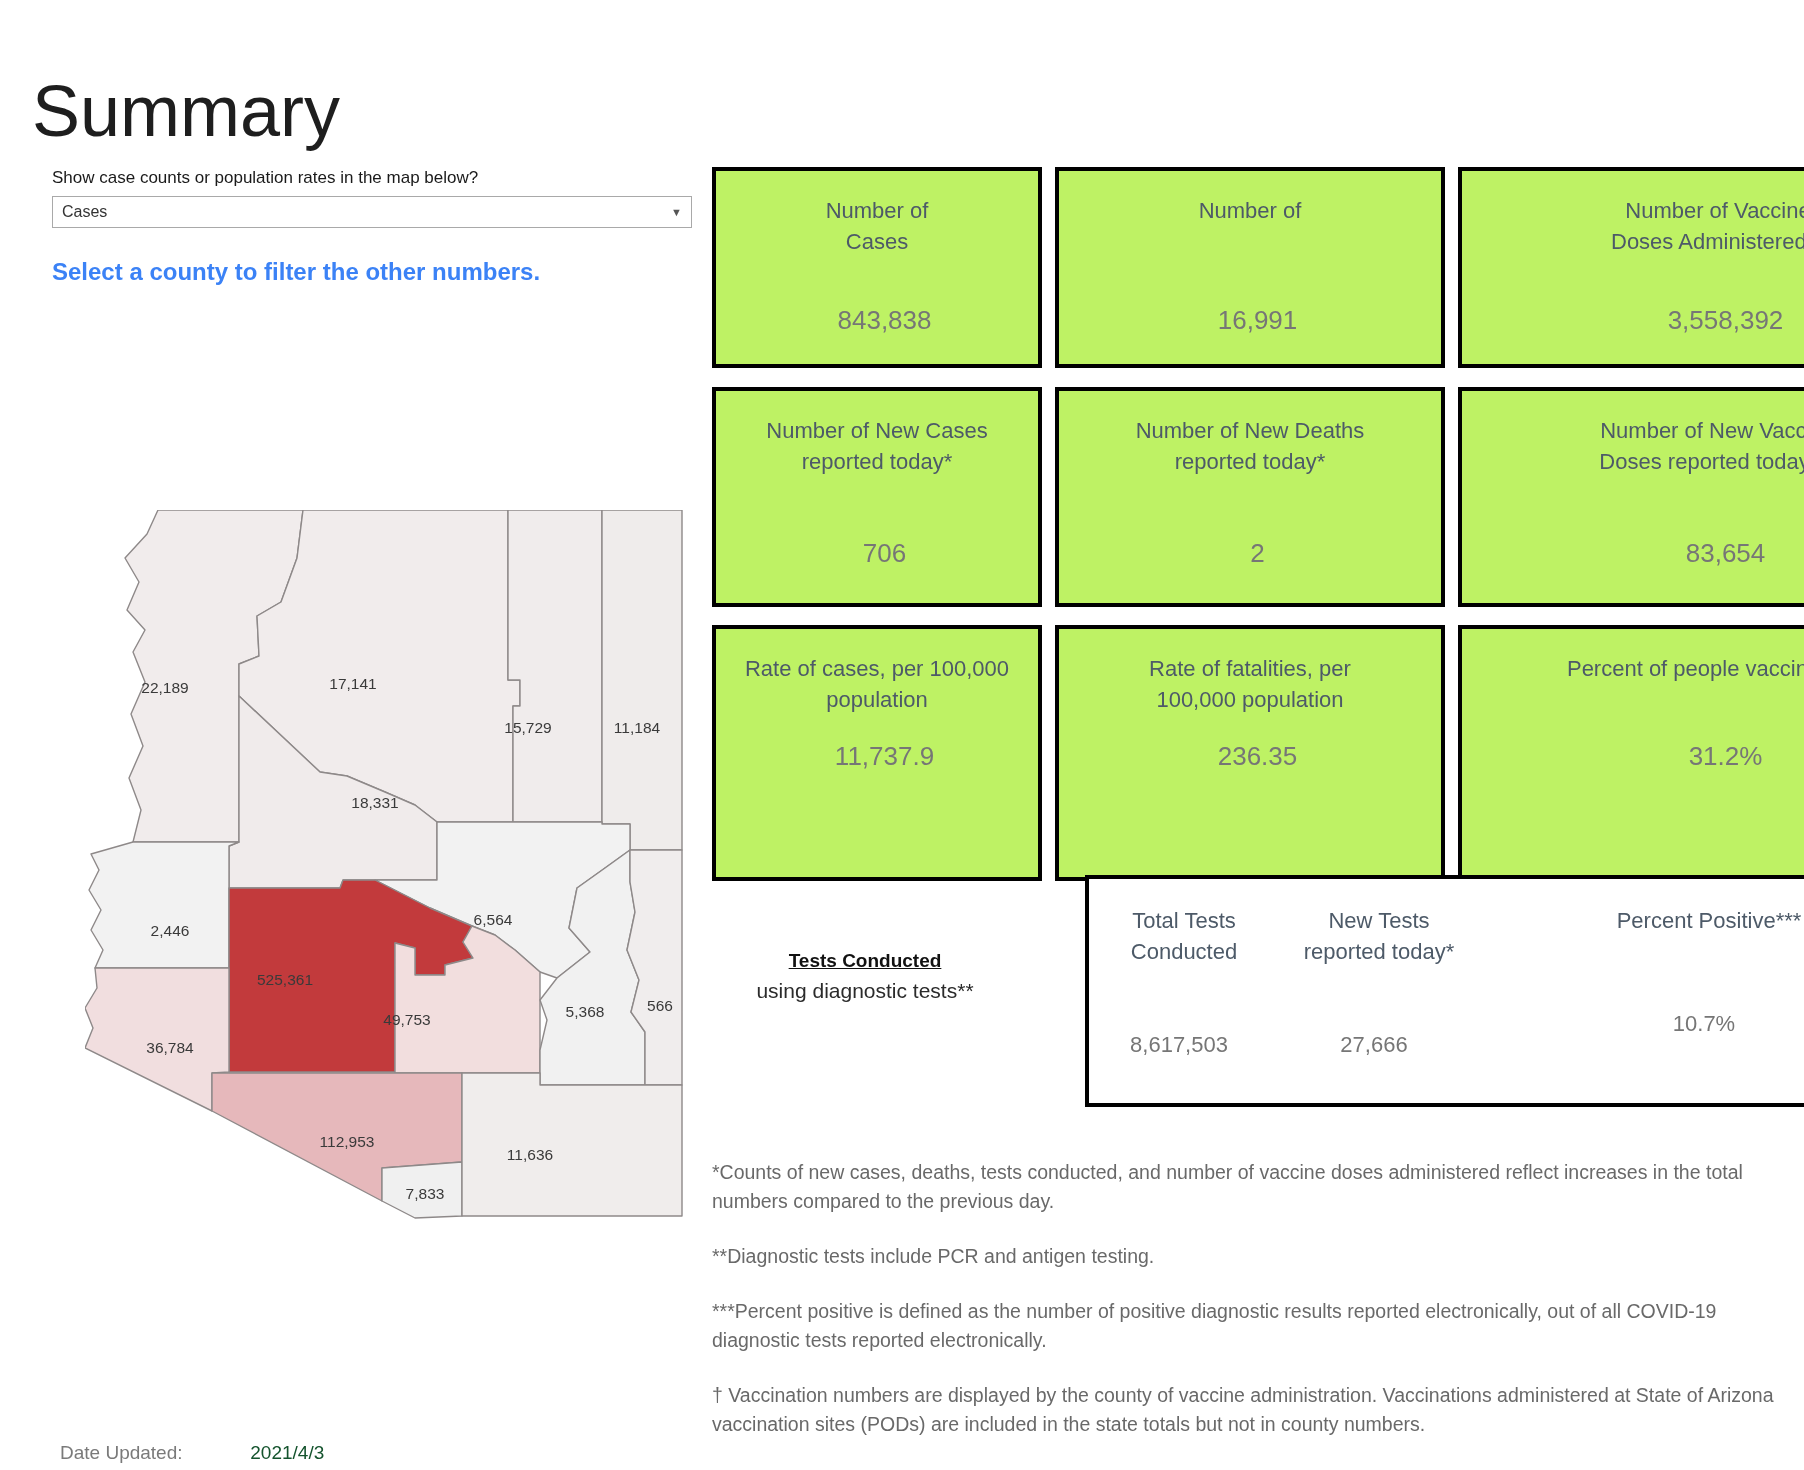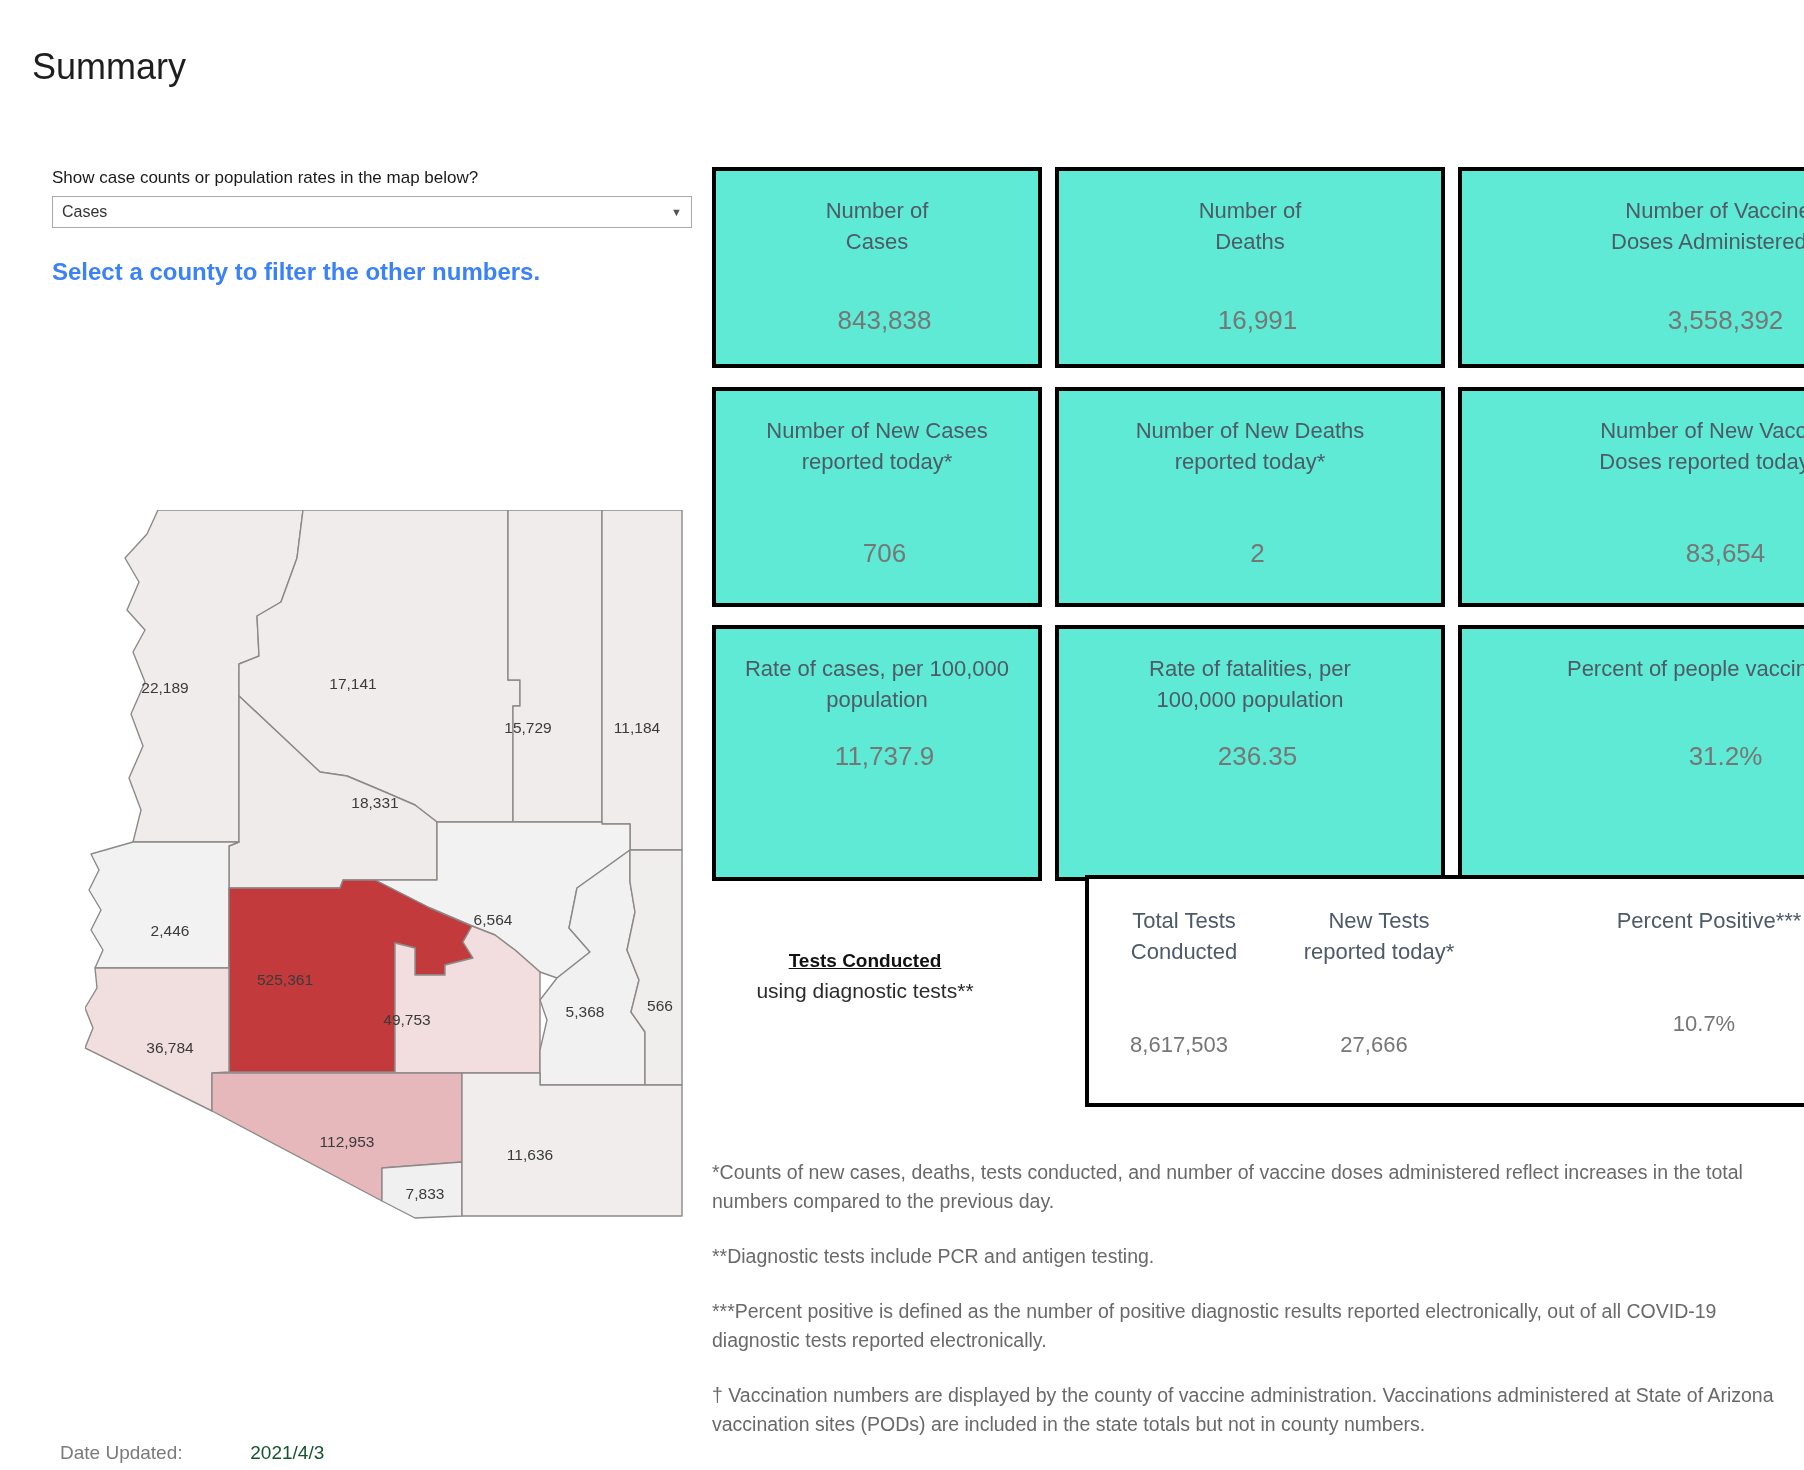--- a/index.html
+++ b/index.html
@@ -1,21 +1,21 @@
 <!DOCTYPE html>
 <html><head>
 <meta charset="utf-8">
 <style>
   html,body{margin:0;padding:0;background:#ffffff;}
   body{
     width:1804px;height:1470px;position:relative;overflow:hidden;
     font-family:"Liberation Sans","DejaVu Sans",sans-serif;color:#333;
   }
   .page-title{
-    position:absolute;left:32px;top:22px;font-size:36px;font-weight:300;
+    position:absolute;left:32px;top:22px;font-size:72px;font-weight:300;
     color:#1e1e1e;letter-spacing:0;
   }
   .filter-label{
     position:absolute;left:52px;top:168px;font-size:17px;font-weight:normal;color:#1a1a1a;
   }
   .dropdown{
     position:absolute;left:52px;top:196px;width:640px;height:32px;
     border:1px solid #a9a9a9;background:#fff;box-sizing:border-box;
     font-size:16px;color:#333;line-height:30px;padding-left:9px;cursor:pointer;
   }
@@ -24,21 +24,21 @@
   }
   .map-hint{
     position:absolute;left:52px;top:258px;font-size:24px;color:#3b82f6;font-weight:700;
   }
   .az-map{position:absolute;left:85px;top:510px;width:600px;height:710px;}
   .az-map polygon{cursor:pointer;}
   .county-label{font-size:15.5px;fill:#3a3a3a;}
 
   .stat-grid{position:absolute;left:712px;top:167px;width:1100px;height:676px;}
   .statbox{
-    position:absolute;border:4px solid #000;background:#5eead4;box-sizing:border-box;
+    position:absolute;border:4px solid #000;background:#bef264;box-sizing:border-box;
   }
   .c1{left:0;width:330px}
   .c2{left:343px;width:390px}
   .c3{left:746px;width:520px}
   .r1{top:0;height:201px}
   .r2{top:220px;height:220px}
   .r3{top:458px;height:256px}
   .sb-label{
     margin-top:24px;text-align:center;font-size:22px;line-height:31px;color:#4d5a68;
     padding:0 12px;
@@ -131,21 +131,20 @@
     <div class="sb-label">
       <div>Number of</div>
       <div>Cases</div>
     </div>
     <div class="sb-value">843,838</div>
   </div>
 
   <div class="statbox r1 c2">
     <div class="sb-label">
       <div>Number of</div>
-      <div>Deaths</div>
     </div>
     <div class="sb-value">16,991</div>
   </div>
 
   <div class="statbox r1 c3">
     <div class="sb-label">
       <div>Number of Vaccine</div>
       <div>Doses Administered †</div>
     </div>
     <div class="sb-value">3,558,392</div>

